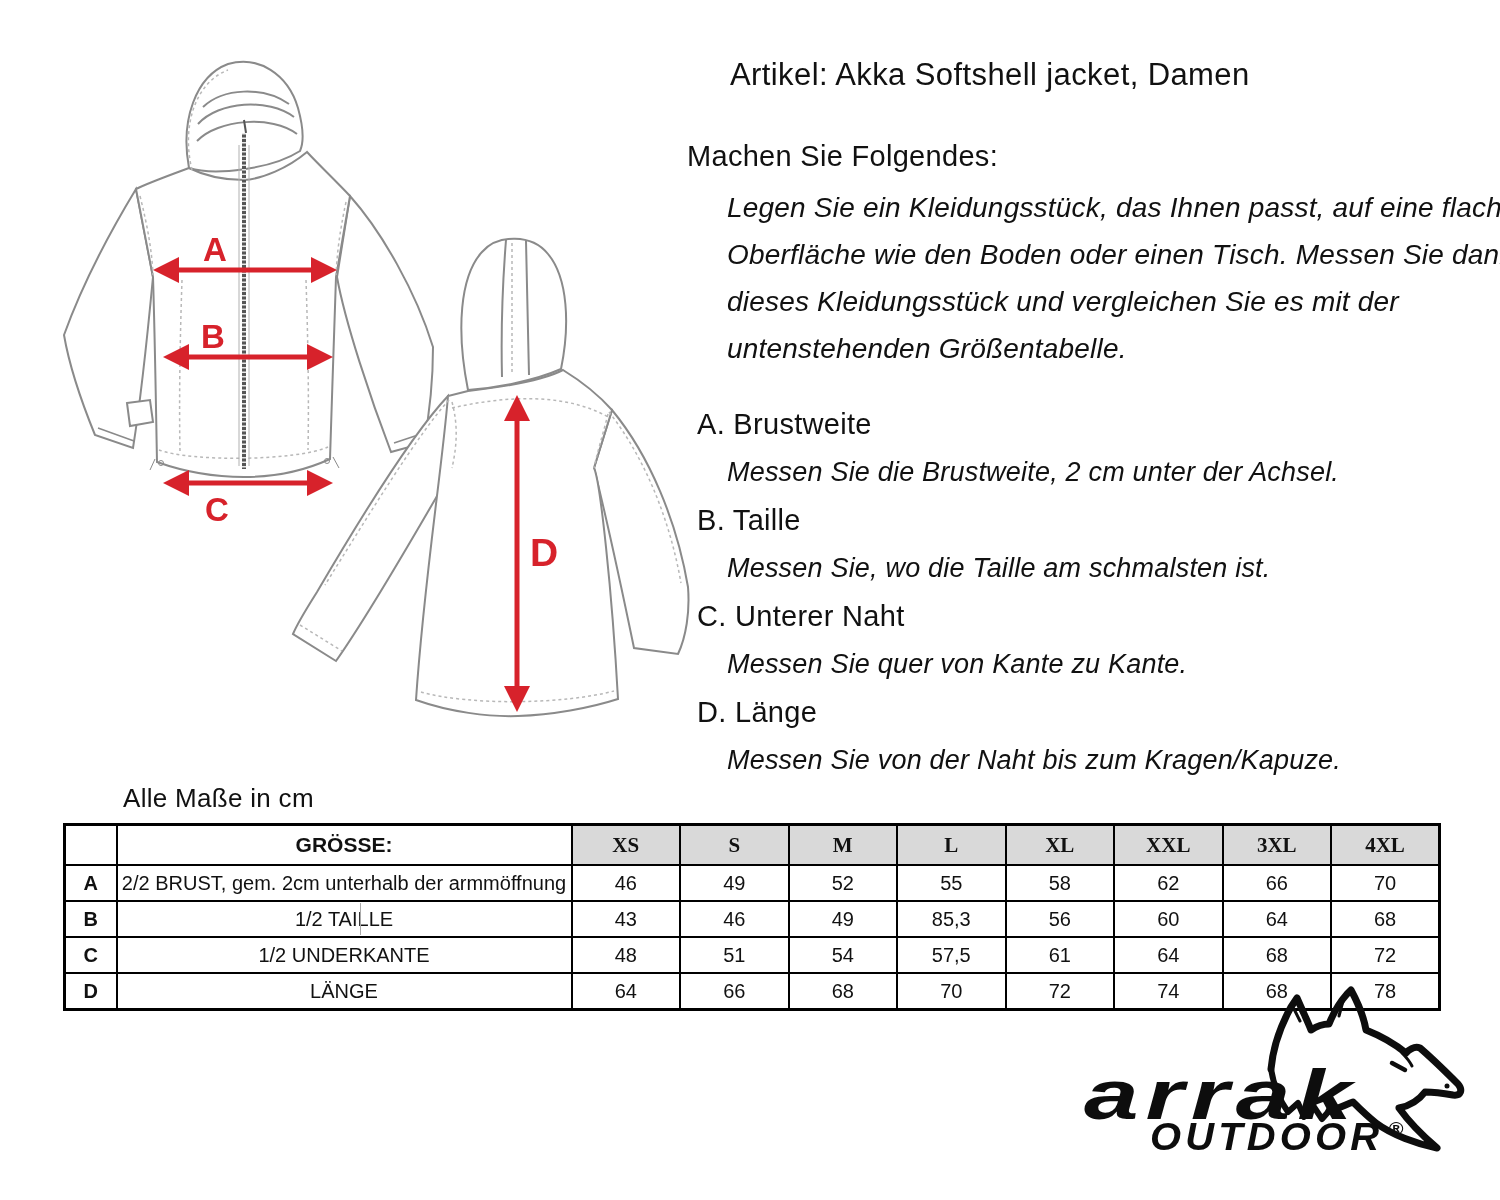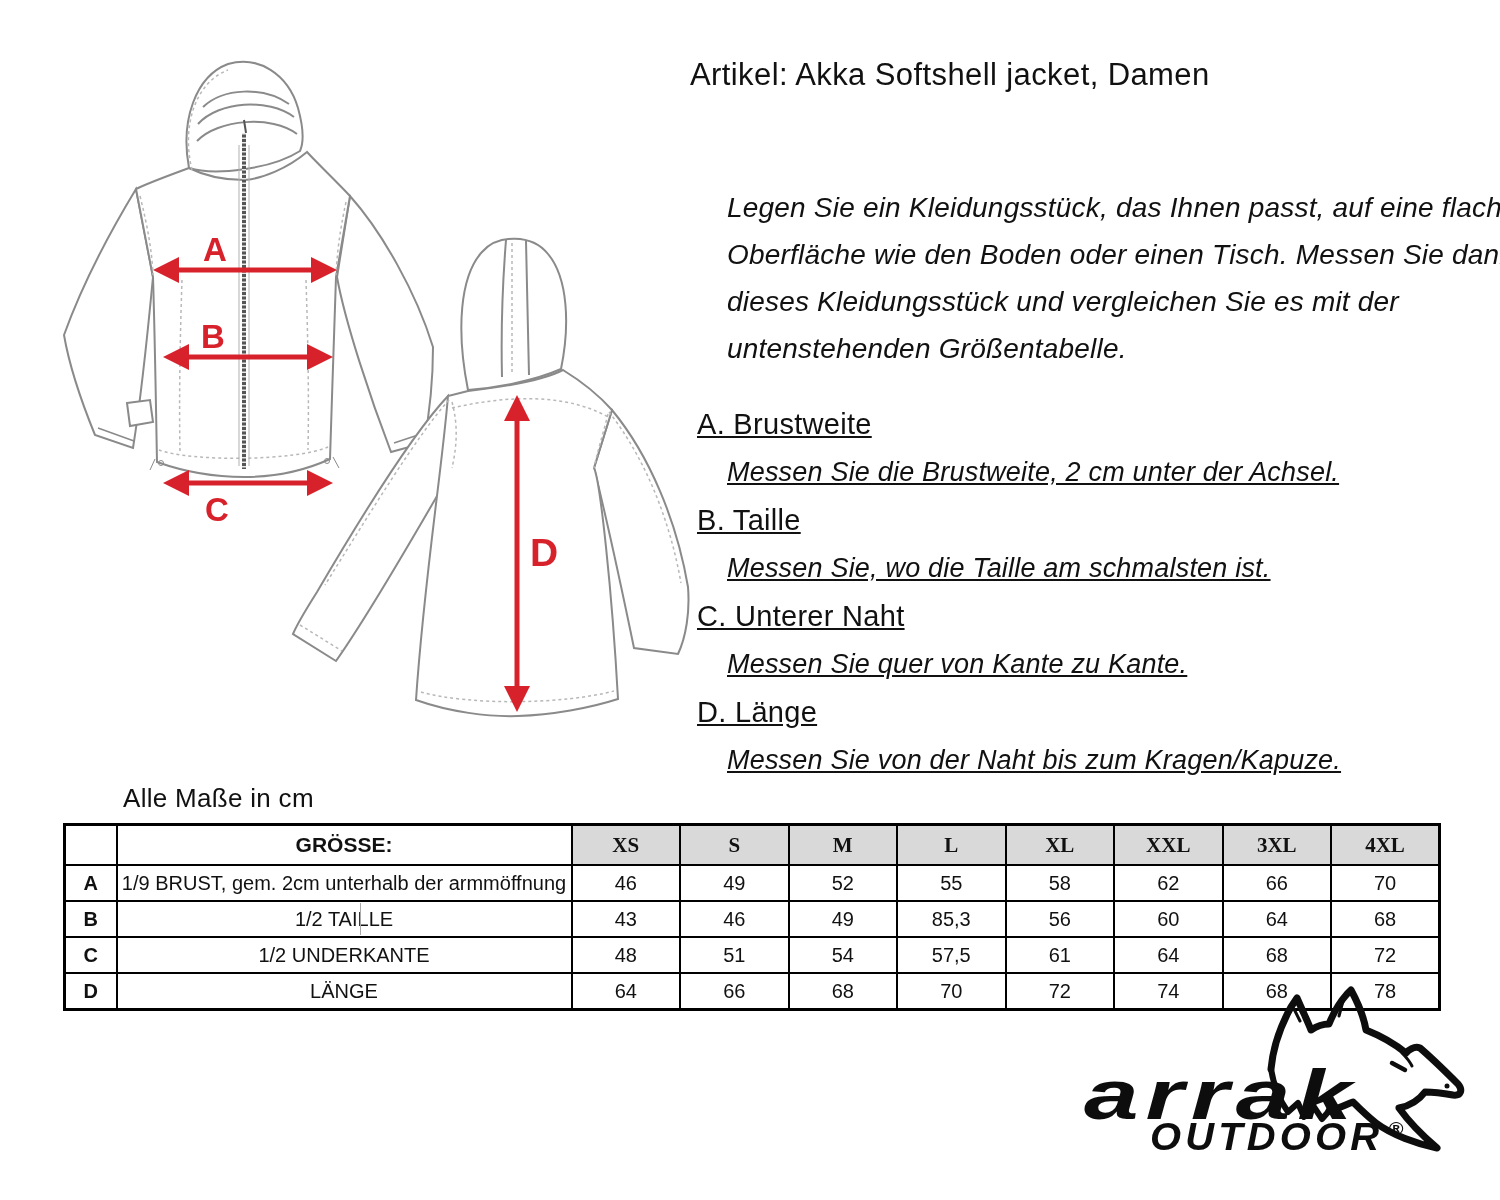--- a/index.html
+++ b/index.html
@@ -2,24 +2,24 @@
 <html style="--accent: #d7222b; --header-bg: #d9d9d9;"><head>
 <meta charset="utf-8">
 <style>
   :root { --accent:#d7222b; --header-bg:#d9d9d9; }
   html,body{margin:0;padding:0;background:#fff;}
   .canvas{position:relative;width:1500px;height:1200px;background:#fff;overflow:hidden;
           font-family:"Liberation Sans","DejaVu Sans",sans-serif;color:#111;}
   .abs{position:absolute;}
   .italic{font-style:italic;margin-left:40px;}
   
-  .title{left:690px;top:58px;font-size:31px;letter-spacing:.4px;line-height:1.1;}
+  .title{left:730px;top:58px;font-size:31px;letter-spacing:.4px;line-height:1.1;}
   .mach{left:687px;top:140px;font-size:29px;letter-spacing:.3px;}
   .para{left:687px;top:184px;width:800px;font-size:28px;line-height:47px;letter-spacing:.2px;}
-  .mlist{left:687px;top:400px;width:800px;text-decoration:underline;}
+  .mlist{left:687px;top:400px;width:800px;}
   .mtitle{font-size:29px;line-height:48px;padding-left:10px;letter-spacing:.3px;}
   .mdesc{font-size:27px;line-height:48px;letter-spacing:.2px;}
   
   .tnote{left:123px;top:783px;font-size:26px;letter-spacing:.3px;}
   table.sizes{border-collapse:collapse;table-layout:fixed;position:absolute;left:63px;top:823px;
               width:1375px;border:3px solid #000;}
   table.sizes td{border:2px solid #000;font-size:20px;text-align:center;vertical-align:middle;
                  padding:4px;height:26px;white-space:nowrap;overflow:hidden;}
   table.sizes tr.hdr td{height:30px;font-weight:bold;font-size:21px;}
   td.size-h{background:var(--header-bg);font-family:Liberation Serif, serif;}
@@ -117,20 +117,21 @@
     </g>
     <g>
       <line x1="517" y1="415" x2="517" y2="690" stroke="var(--accent)" stroke-width="5"></line>
       <polygon points="517,395 504,421 530,421" fill="var(--accent)"></polygon>
       <polygon points="517,712 504,686 530,686" fill="var(--accent)"></polygon>
       <text x="530" y="566" font-size="39" font-weight="bold" fill="var(--accent)">D</text>
     </g>
   </svg>
 
   <div class="abs title">Artikel: Akka Softshell jacket, Damen</div>
+  <div class="abs mach">Machen Sie Folgendes:</div>
   <div class="abs para italic">Legen Sie ein Kleidungsstück, das Ihnen passt, auf eine flache Oberfläche wie den Boden oder einen Tisch. Messen Sie dann dieses Kleidungsstück und vergleichen Sie es mit der untenstehenden Größentabelle.</div>
 
   <div class="abs mlist">
     <div class="mtitle">A. Brustweite</div>
     <div class="mdesc italic">Messen Sie die Brustweite, 2 cm unter der Achsel.</div>
     <div class="mtitle">B. Taille</div>
     <div class="mdesc italic">Messen Sie, wo die Taille am schmalsten ist.</div>
     <div class="mtitle">C. Unterer Naht</div>
     <div class="mdesc italic">Messen Sie quer von Kante zu Kante.</div>
     <div class="mtitle">D. Länge</div>
@@ -160,21 +161,21 @@
       <td class="size-h">S</td>
       <td class="size-h">M</td>
       <td class="size-h">L</td>
       <td class="size-h">XL</td>
       <td class="size-h">XXL</td>
       <td class="size-h">3XL</td>
       <td class="size-h">4XL</td>
     </tr>
     <tr>
       <td class="rletter">A</td>
-      <td class="rlabel">1/9 BRUST, gem. 2cm unterhalb der armmöffnung</td>
+      <td class="rlabel">2/2 BRUST, gem. 2cm unterhalb der armmöffnung</td>
       <td>46</td>
       <td>49</td>
       <td>52</td>
       <td>55</td>
       <td>58</td>
       <td>62</td>
       <td>66</td>
       <td>70</td>
     </tr>
     <tr>

